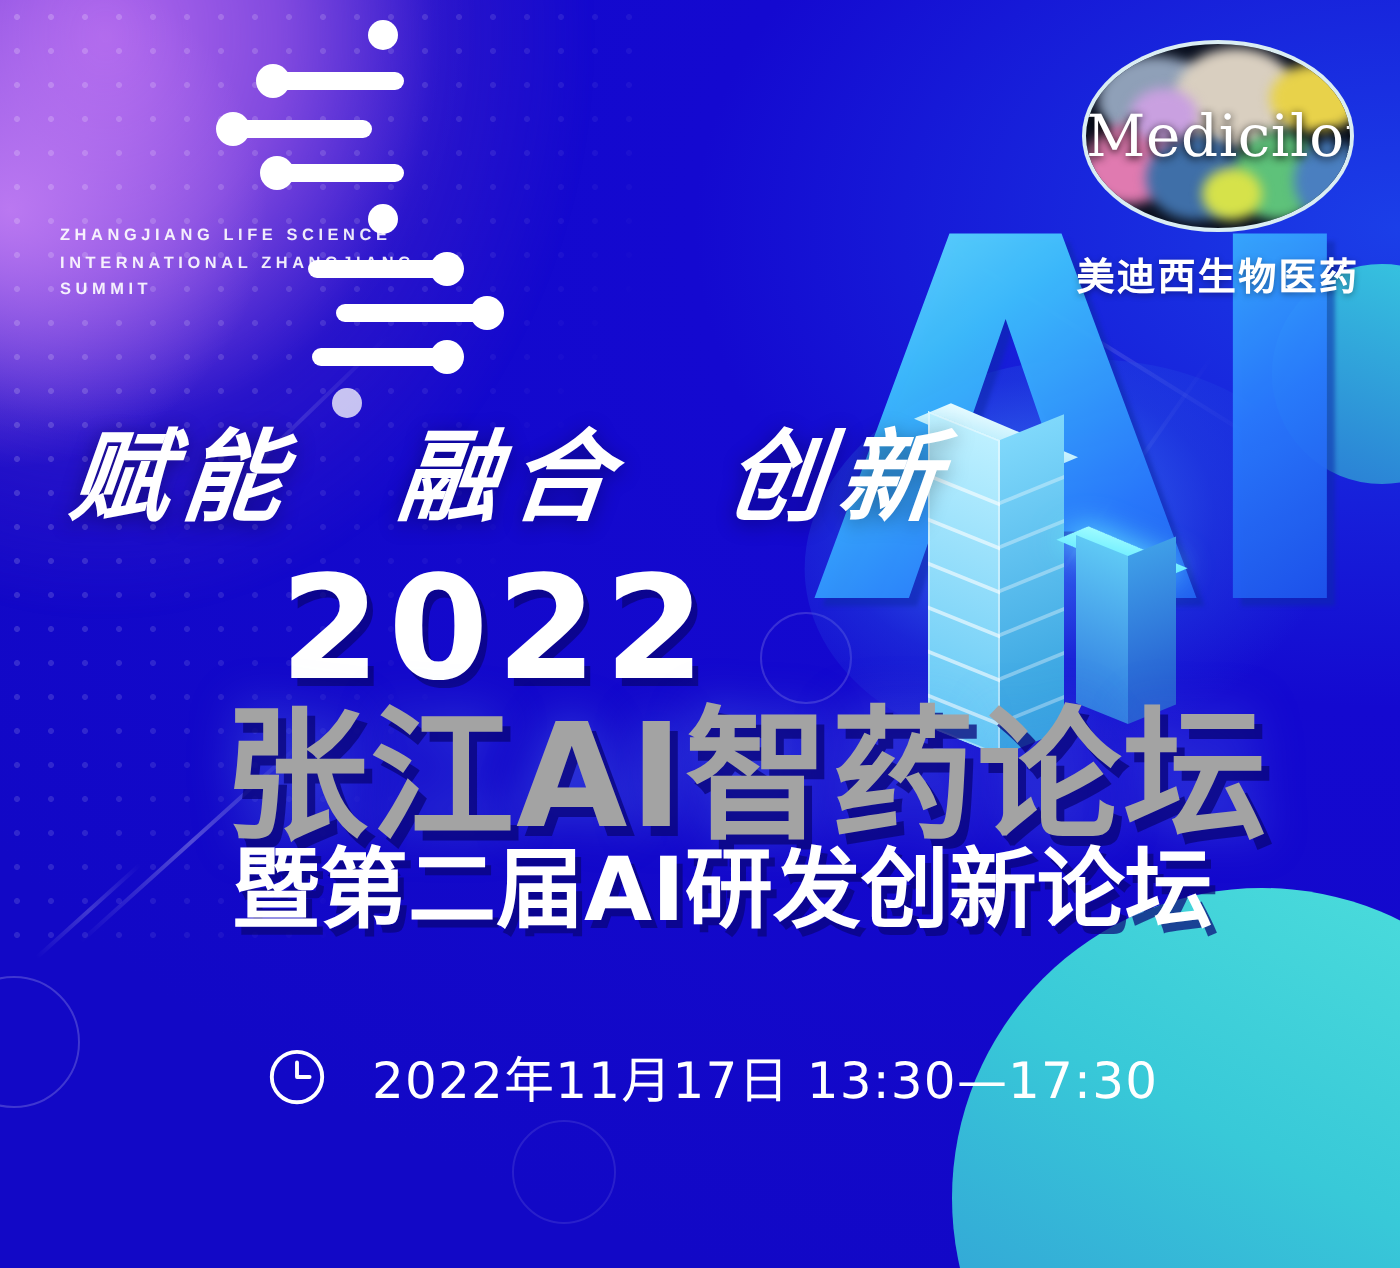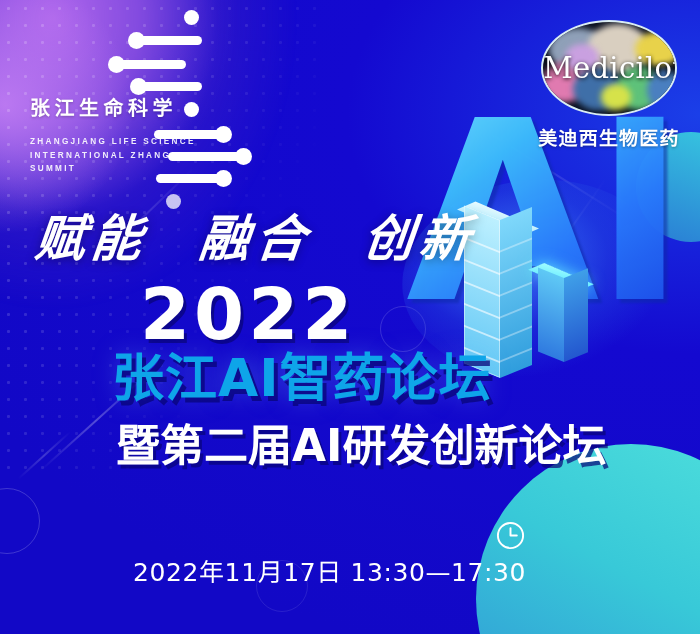--- a/index.html
+++ b/index.html
@@ -208,38 +208,38 @@
     color:#ffffff;
     font-family:"DejaVu Sans","Liberation Sans",sans-serif;
     font-size:72px; font-weight:700; letter-spacing:4px;
     line-height:1;
     text-shadow:3px 4px 0 rgba(6,2,92,.55);
   }
 
   
   .title-main{
     position:absolute; left:112px; top:352px;
-    color:#0ea5e9;
-    font-family:"DejaVu Sans","Liberation Sans",sans-serif;
-    font-size:52px; font-weight:700; letter-spacing:1px; line-height:1;
+    color:#a3a3a3;
+    font-family:"DejaVu Sans","Liberation Sans",sans-serif;
+    font-size:72px; font-weight:700; letter-spacing:1px; line-height:1;
     text-shadow:4px 5px 0 rgba(8,4,120,.75), 0 0 24px rgba(120,180,255,.35);
     white-space:nowrap;
   }
   .title-sub{
     position:absolute; left:116px; top:424px;
     color:#fff;
     font-family:"DejaVu Sans","Liberation Sans",sans-serif;
     font-size:44px; font-weight:700; letter-spacing:0px; line-height:1;
     text-shadow:3px 4px 0 rgba(8,4,120,.7);
     white-space:nowrap;
   }
 
   
   .info{position:absolute; left:133px; top:520px; color:#fff;}
-  .info-row{display:flex; align-items:flex-end; gap:1px; margin-bottom:24px;flex-direction:column;}
+  .info-row{display:flex; align-items:center; gap:22px; margin-bottom:24px;}
   .info-row .txt{
     font-size:25px; font-weight:400; letter-spacing:.6px;
     font-family:"DejaVu Sans","Liberation Sans",sans-serif;
     white-space:nowrap;
   }
   .ico{width:31px; height:31px; flex:0 0 31px;}
   .ico svg{display:block;}
 </style>
 </head>
 <body>
@@ -299,21 +299,20 @@
     <div class="node L" style="left:-4px;  top:56px;  width:72px;"></div>
     <div class="node L" style="left:18px;  top:78px;  width:66px;"></div>
     <div class="dot" style="left:66px;  top:98px;"></div>
     <div class="node R" style="left:36px;  top:126px; width:72px;"></div>
     <div class="node R" style="left:50px;  top:148px; width:78px;"></div>
     <div class="node R" style="left:38px;  top:170px; width:70px;"></div>
     <div class="dot dim" style="left:48px;  top:190px;"></div>
   </div>
 
   <div class="zj-logo">
-    <div class="zj-cn">张江生命科学</div>
     <div class="zj-en">
       <span>ZHANGJIANG LIFE SCIENCE</span><br>
       <span>INTERNATIONAL ZHANGJIANG</span>
       <span class="l3">SUMMIT</span>
     </div>
   </div>
 
   <div class="medi">
     <div class="medi-oval">
       <div class="blob" style="left:6px;  top:6px;  width:58px; height:44px; background:#8fa0b8;"></div>

